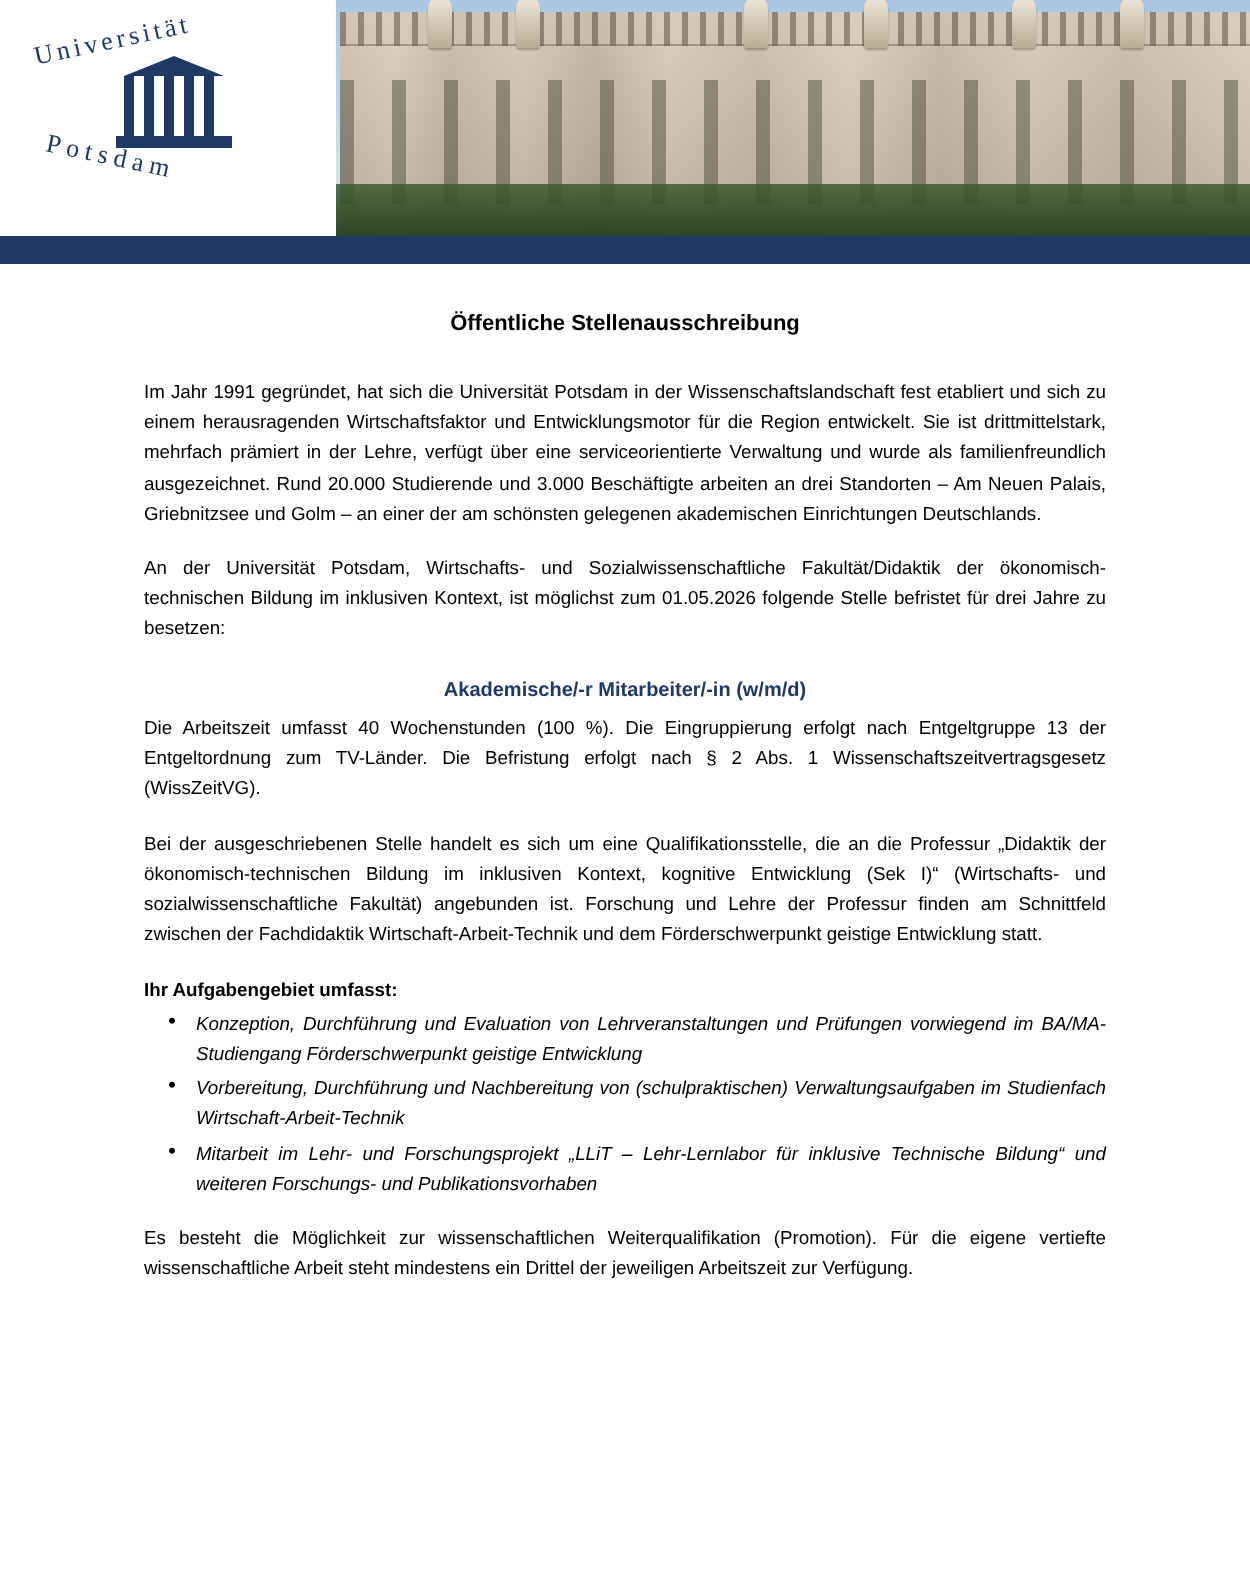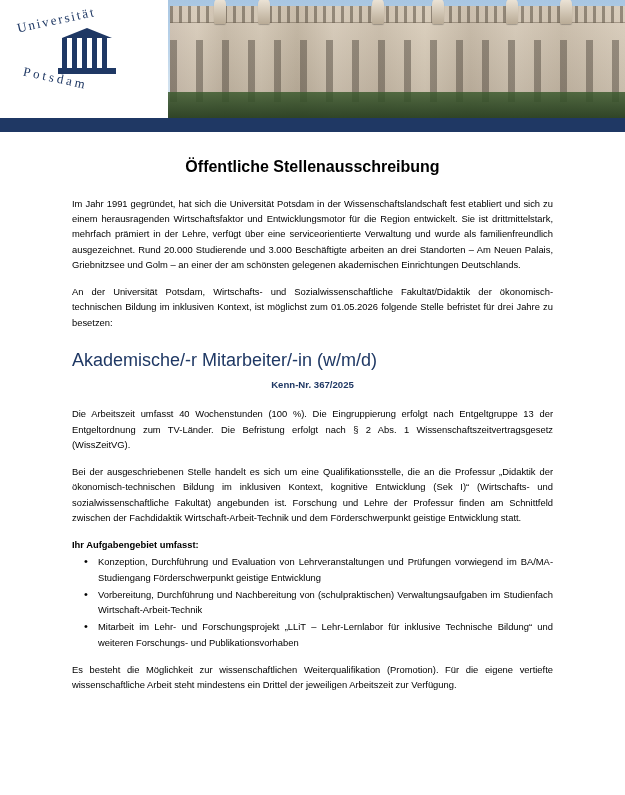--- a/index.html
+++ b/index.html
@@ -154,35 +154,35 @@
   
   .doc {
     padding: 22px 72px 0 72px;
     font-size: 9.4px;
     line-height: 1.62;
     text-align: justify;
   }
   .doc-title {
     text-align: center;
     font-weight: bold;
-    font-size: 16px;
+    font-size: 11px;
     margin: 0 0 16px 0;
   }
   p {
     margin: 0 0 12px 0;
   }
   .intro {
     text-align: justify;
   }
   strong { font-weight: normal; }
 
   .job-title {
-    text-align: left;
-    font-weight: normal;
-    font-size: 18px;
+    text-align: center;
+    font-weight: bold;
+    font-size: 10px;
     color: #1f3864;
     margin: 16px 0 2px 0;
   }
   .job-kennnr {
     text-align: center;
     font-weight: bold;
     font-size: 9.6px;
     color: #1f3864;
     margin: 0 0 14px 0;
   }
@@ -193,20 +193,21 @@
   ul {
     margin: 2px 0 12px 0;
     padding-left: 16px;
     list-style: none;
   }
   li {
     position: relative;
     margin-bottom: 2px;
     padding-left: 10px;
     text-align: justify;
+    font-style: italic;
   }
   li::before {
     content: "\2022";
     position: absolute;
     left: -4px;
     top: -1px;
     font-size: 11px;
   }
 </style>
 </head>
@@ -241,21 +242,20 @@
 
   <div class="doc-title">Öffentliche Stellenausschreibung</div>
 
   <p class="intro">Im Jahr 1991 gegründet, hat sich die Universität Potsdam in der Wissenschaftslandschaft fest etabliert und sich zu einem herausragenden Wirtschaftsfaktor und Entwicklungsmotor für die Region entwickelt. Sie ist drittmittelstark, mehrfach prämiert in der Lehre, verfügt über eine serviceorientierte Verwaltung und wurde als familienfreundlich ausgezeichnet. Rund 20.000 Studierende und 3.000 Beschäftigte arbeiten an drei Standorten – Am Neuen Palais, Griebnitzsee und Golm – an einer der am schönsten gelegenen akademischen Einrichtungen Deutschlands.</p>
 
   <p>
     <span>An der </span><strong>Universität Potsdam, Wirtschafts- und Sozialwissenschaftliche Fakultät/Didaktik der ökonomisch-technischen Bildung im inklusiven Kontext,</strong><span> ist möglichst </span><strong>zum 01.05.2026</strong><span> folgende Stelle befristet für drei Jahre zu besetzen:</span>
   </p>
 
   <div class="job-title">Akademische/-r Mitarbeiter/-in (w/m/d)</div>
-  <div class="job-kennnr">Kenn-Nr. 367/2025</div>
 
   <p>Die Arbeitszeit umfasst 40 Wochenstunden (100 %). Die Eingruppierung erfolgt nach Entgeltgruppe 13 der Entgeltordnung zum TV-Länder. Die Befristung erfolgt nach § 2 Abs. 1 Wissenschaftszeitvertragsgesetz (WissZeitVG).</p>
 
   <p>
     <span>Bei der ausgeschriebenen Stelle handelt es sich um eine Qualifikationsstelle, die an die Professur „Didaktik der ökonomisch-technischen Bildung im inklusiven Kontext, kognitive Entwicklung (Sek I)“ (Wirtschafts- und sozialwissenschaftliche Fakultät) angebunden ist. Forschung und Lehre der Professur finden am Schnittfeld zwischen der </span><strong>Fachdidaktik Wirtschaft-Arbeit-Technik</strong><span> und dem </span><strong>Förderschwerpunkt geistige Entwicklung</strong><span> statt.</span>
   </p>
 
   <div class="section-head">Ihr Aufgabengebiet umfasst:</div>
   <ul>
     <li>Konzeption, Durchführung und Evaluation von Lehrveranstaltungen und Prüfungen vorwiegend im BA/MA-Studiengang Förderschwerpunkt geistige Entwicklung</li>

